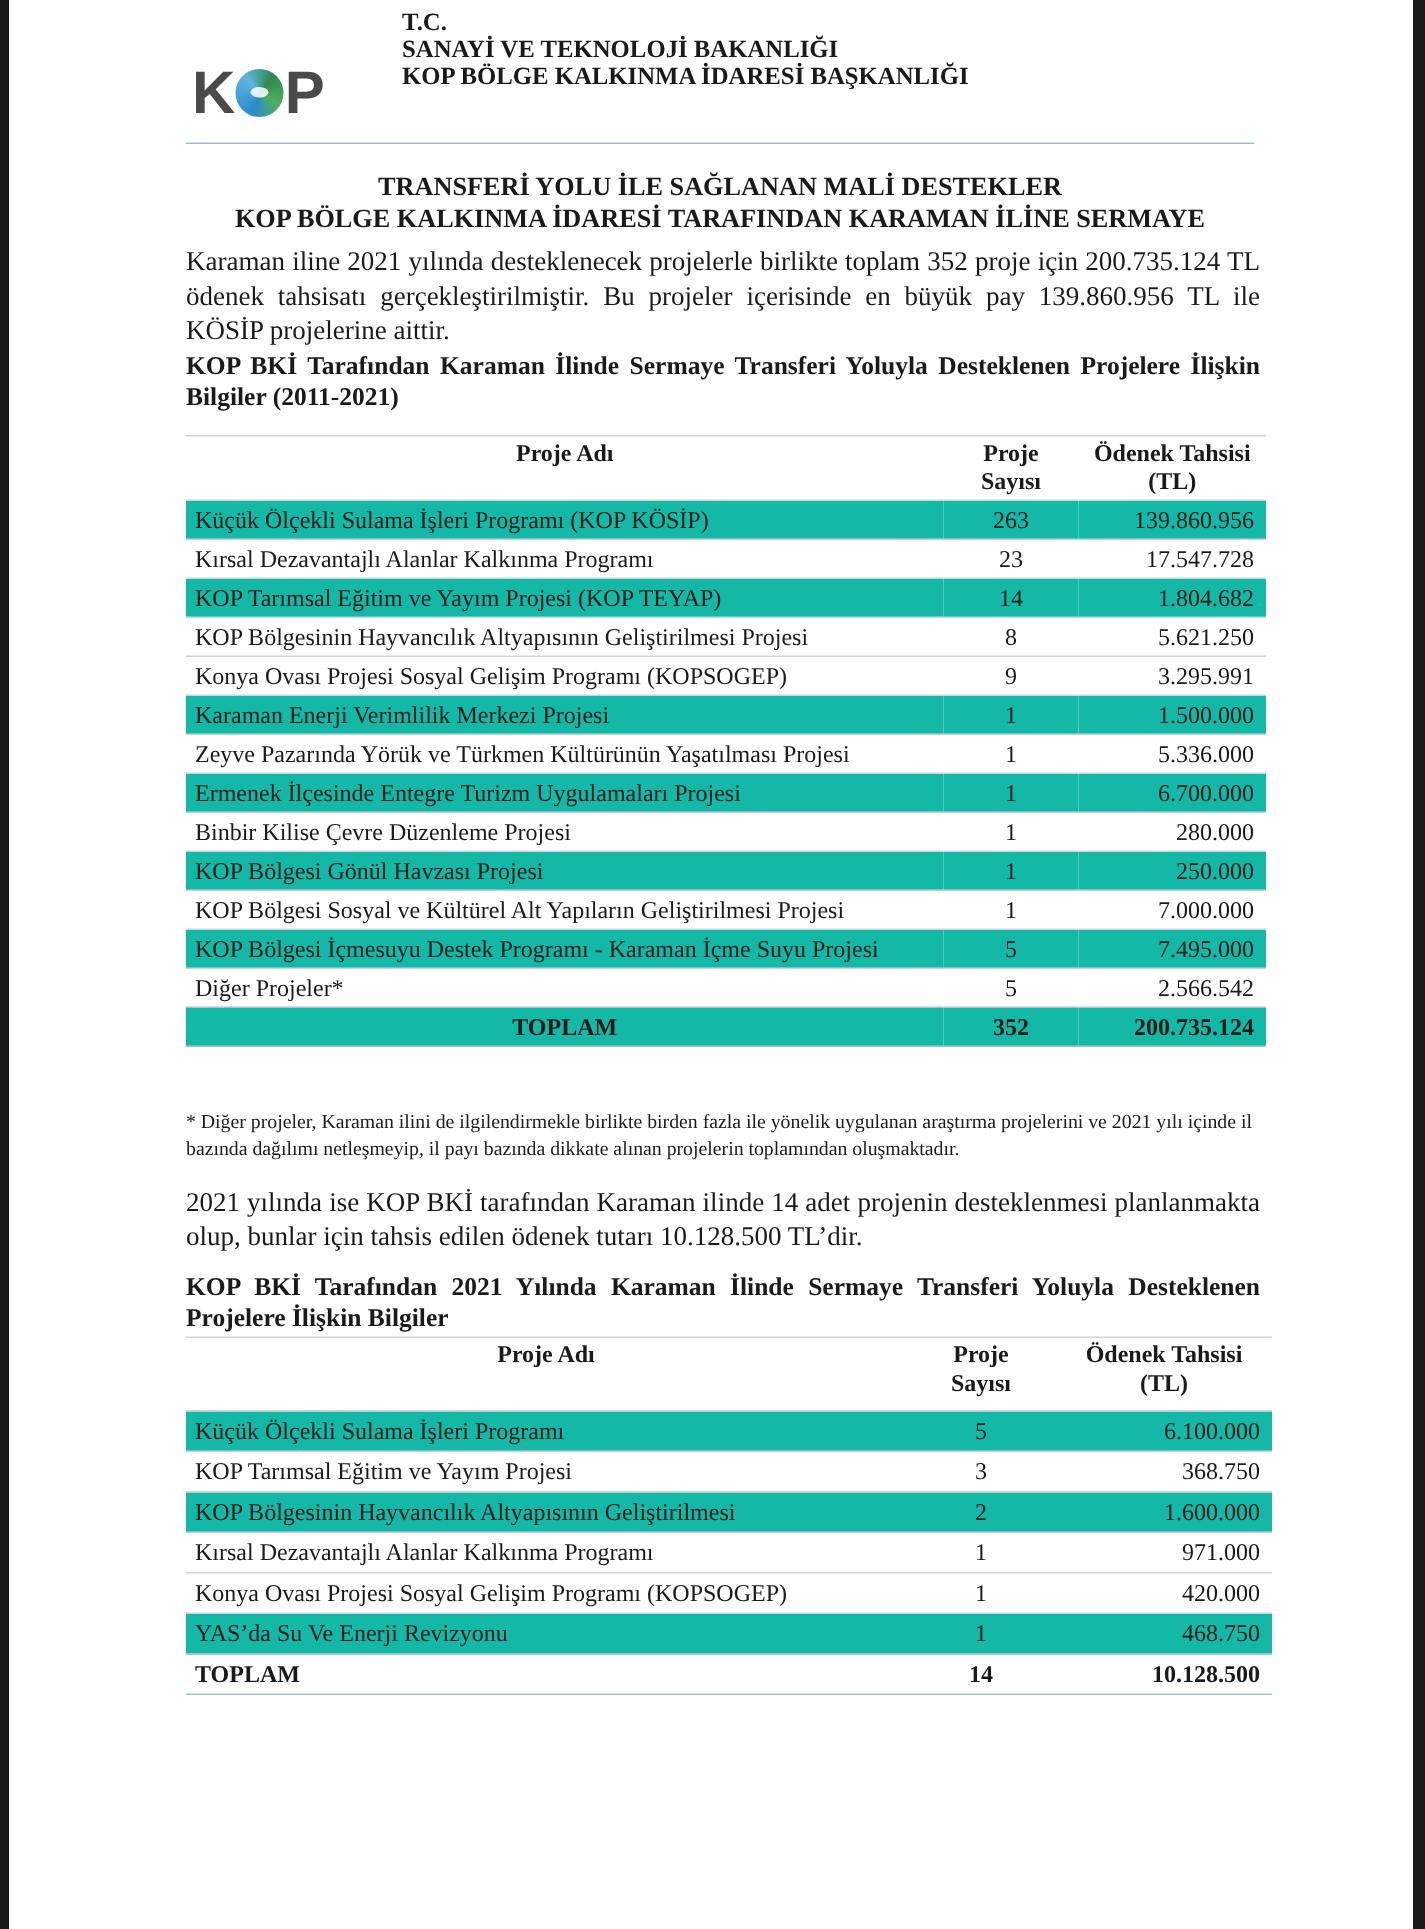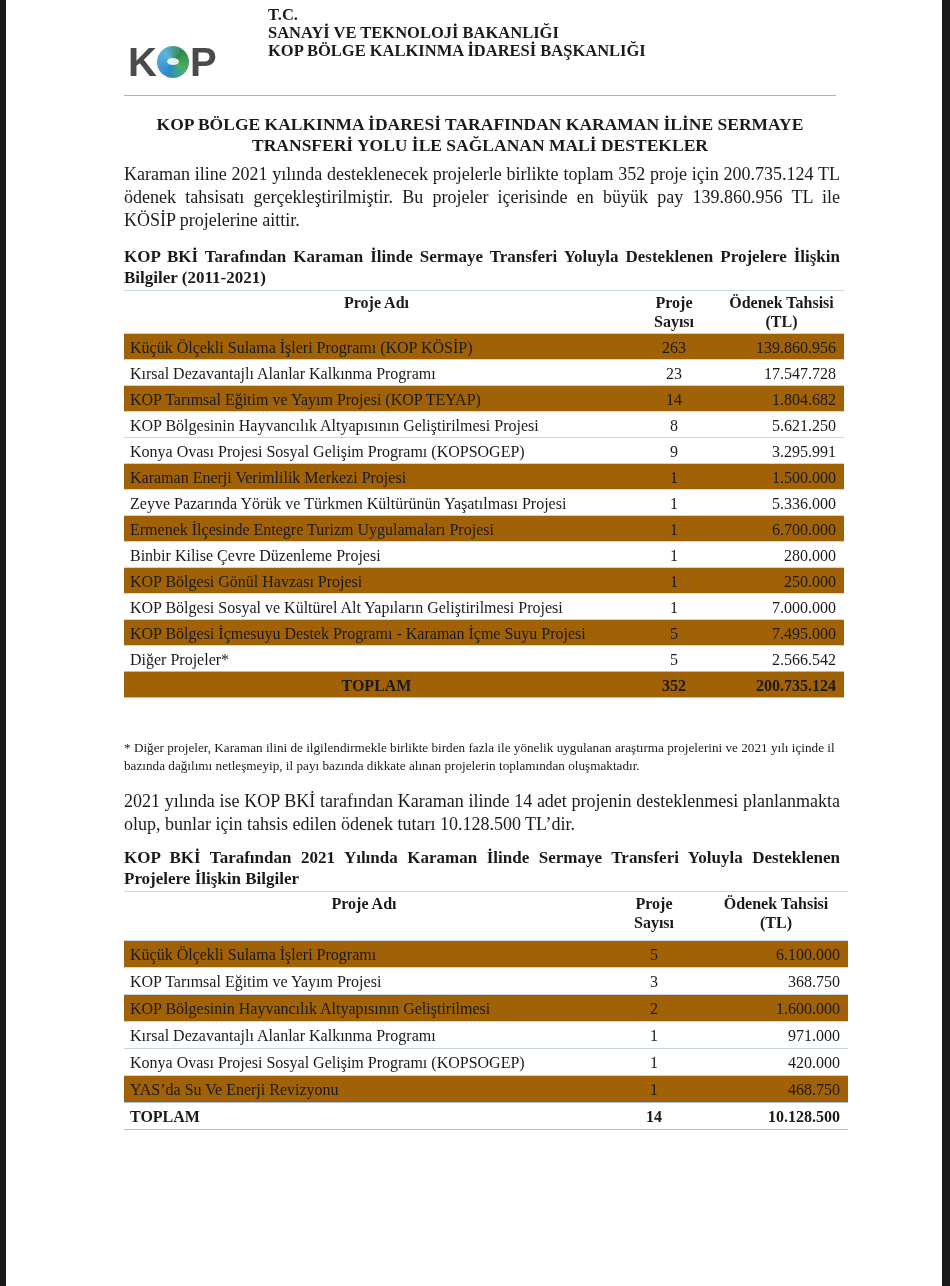--- a/index.html
+++ b/index.html
@@ -52,21 +52,21 @@
     position: absolute; left: 118px; width: 716px;
     font-weight: bold; font-size: 17px; line-height: 21px; text-align: justify;
   }
   table {
     position: absolute; border-collapse: collapse;
     font-size: 16px; line-height: 19px;
   }
   table th { font-weight: bold; text-align: center; vertical-align: top; padding: 2px 4px 2px 4px; }
   table td { padding: 4px 6px 2px 6px; vertical-align: top; border-top: 1px solid #c8d6e2; }
   table tr.head th { border-top: 1px solid #c8d6e2; }
-  table tr.shade td, table tr.shade th { background: #a16207; }
+  table tr.shade td, table tr.shade th { background: #14b8a6; }
   td.num { text-align: center; }
   td.amt { text-align: right; padding-right: 8px; }
   tr.total td { font-weight: bold; border-top: 1px solid #a9bfd3; border-bottom: 1px solid #a9bfd3; }
   .footnote {
     position: absolute; left: 118px; top: 739px; width: 720px;
     font-size: 13.2px; line-height: 18px;
   }
   #t1 { left: 118px; top: 290px; width: 720px; }
   #t1 col.c1 { width: 505px; } #t1 col.c2 { width: 90px; } #t1 col.c3 { width: 125px; }
   #t1 td { height: 19px; }
@@ -88,27 +88,27 @@
     </div>
     <div class="head-lines">
       <div style="margin-top:0px">T.C.</div>
       <div style="">SANAYİ VE TEKNOLOJİ BAKANLIĞI</div>
       <div>KOP BÖLGE KALKINMA İDARESİ BAŞKANLIĞI</div>
     </div>
   </div>
   <div class="head-rule"></div>
 
   <div class="main-title">
+    <div>TRANSFERİ YOLU İLE SAĞLANAN MALİ DESTEKLER</div>
     <div>KOP BÖLGE KALKINMA İDARESİ TARAFINDAN KARAMAN İLİNE SERMAYE</div>
-    <div>TRANSFERİ YOLU İLE SAĞLANAN MALİ DESTEKLER</div>
   </div>
 
   <div class="para" style="top:163px;">Karaman iline 2021 yılında desteklenecek projelerle birlikte toplam 352 proje için 200.735.124 TL ödenek tahsisatı gerçekleştirilmiştir. Bu projeler içerisinde en büyük pay 139.860.956 TL ile KÖSİP projelerine aittir.</div>
 
-  <div class="tbl-title" style="top:246px;">KOP BKİ Tarafından Karaman İlinde Sermaye Transferi Yoluyla Desteklenen Projelere İlişkin Bilgiler (2011-2021)</div>
+  <div class="tbl-title" style="top:233px;">KOP BKİ Tarafından Karaman İlinde Sermaye Transferi Yoluyla Desteklenen Projelere İlişkin Bilgiler (2011-2021)</div>
 
   <table id="t1">
     <colgroup>
         <col class="c1">
         <col class="c2">
         <col class="c3">
       </colgroup>
     <tbody>
         <tr class="head">
       <th>Proje Adı</th>

